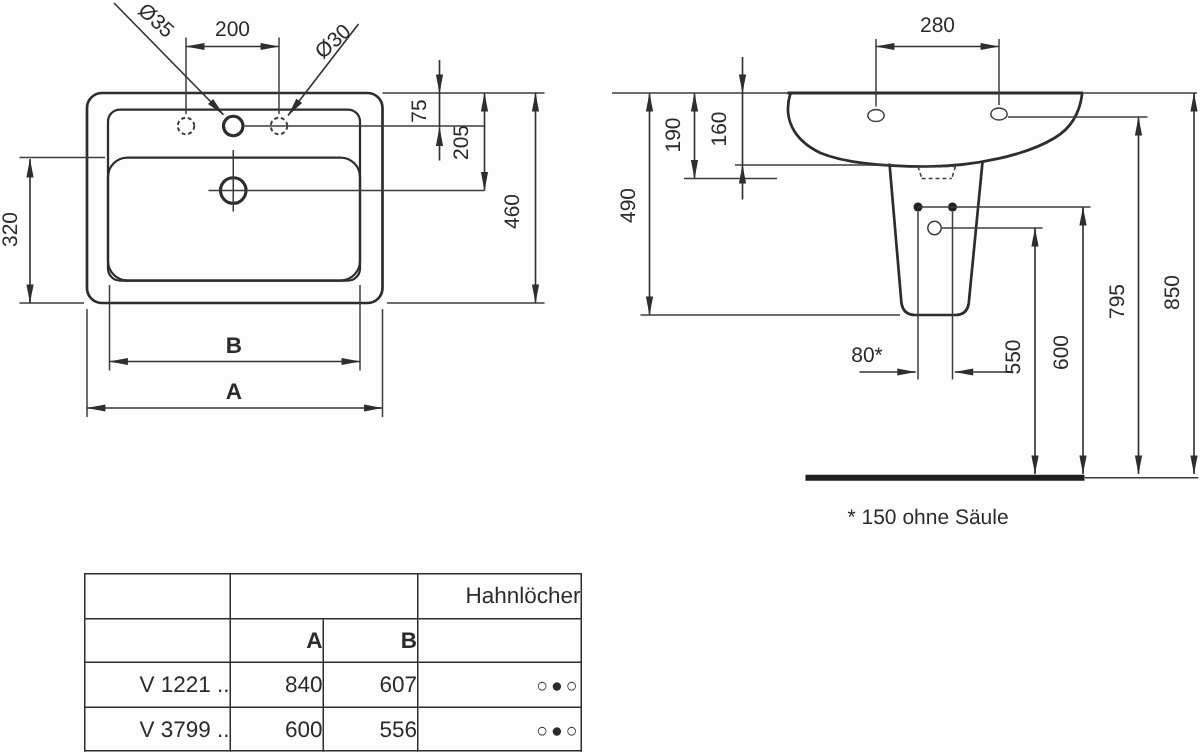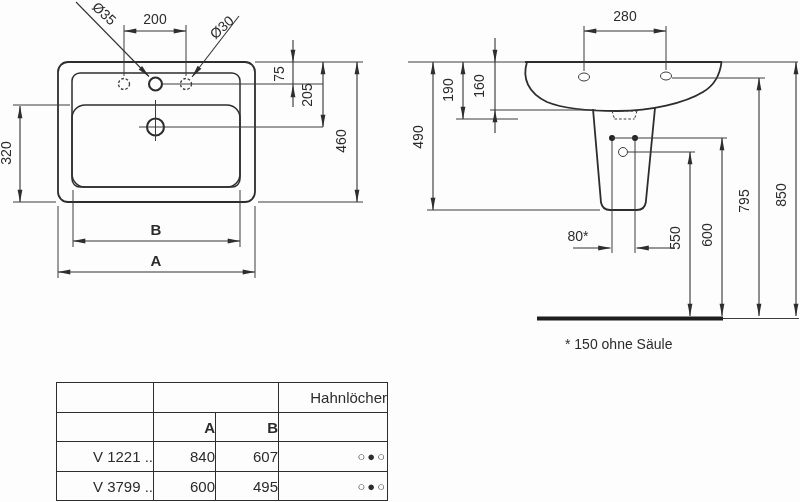--- a/index.html
+++ b/index.html
@@ -220,19 +220,19 @@
     </tr>
     <tr style="height:30px">
       <td>V 1221 ..</td>
       <td>840</td>
       <td>607</td>
       <td class="holes">○●○</td>
     </tr>
     <tr style="height:29px">
       <td>V 3799 ..</td>
       <td>600</td>
-      <td>495</td>
+      <td>556</td>
       <td class="holes">○●○</td>
     </tr>
   </tbody>
 </table>
 
 </div>
 
 </body></html>

